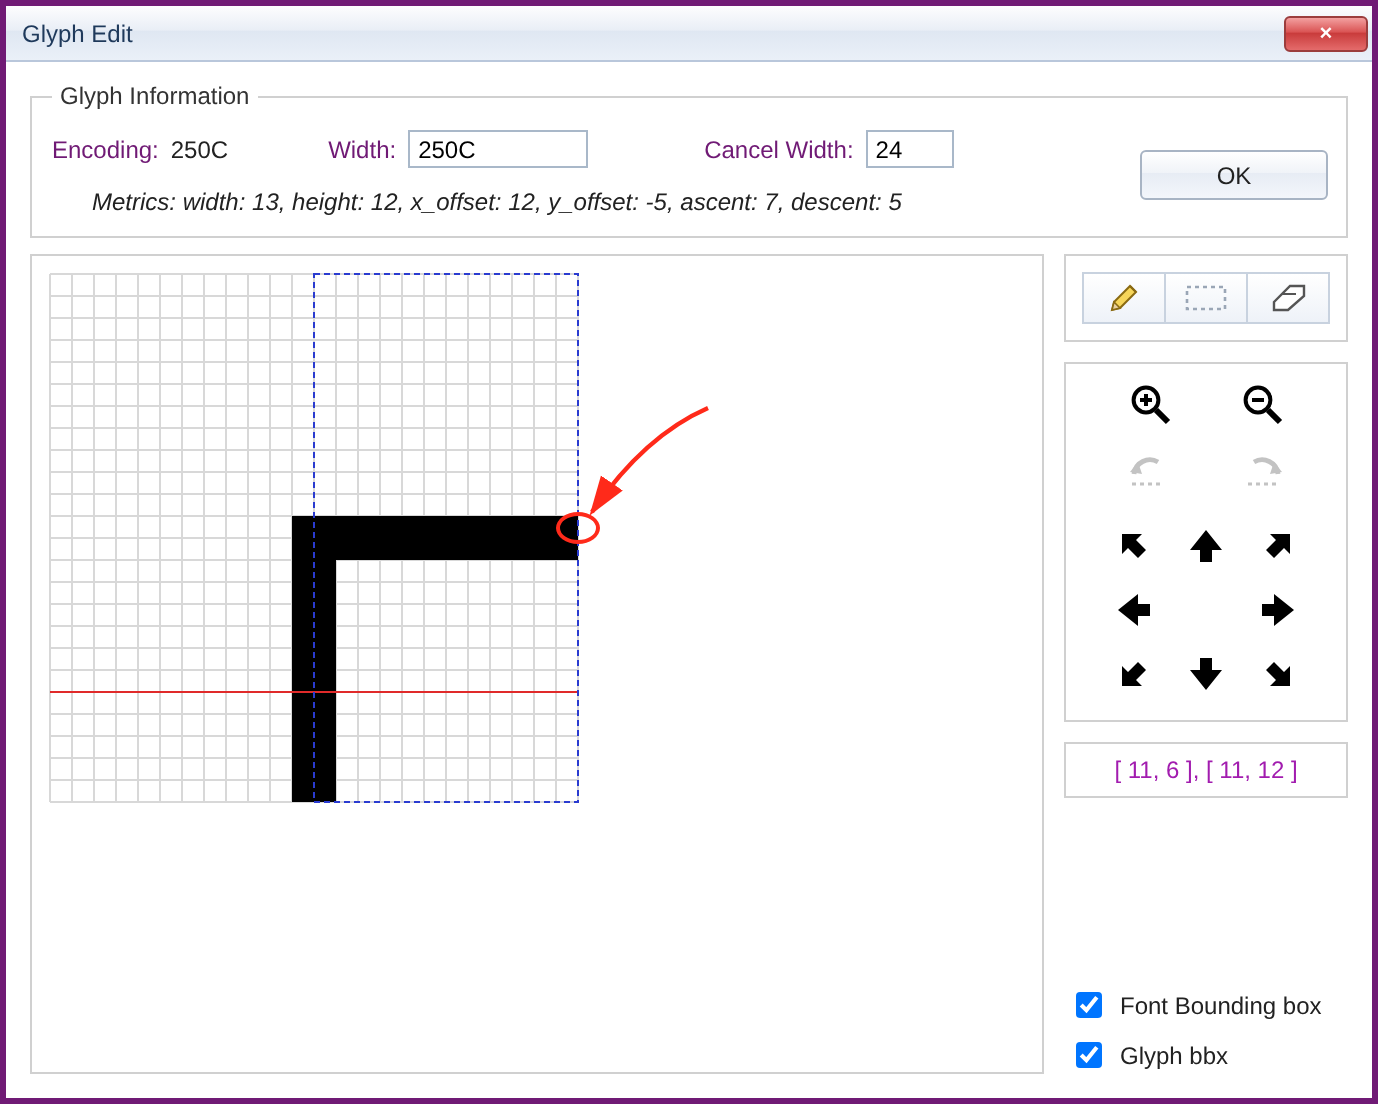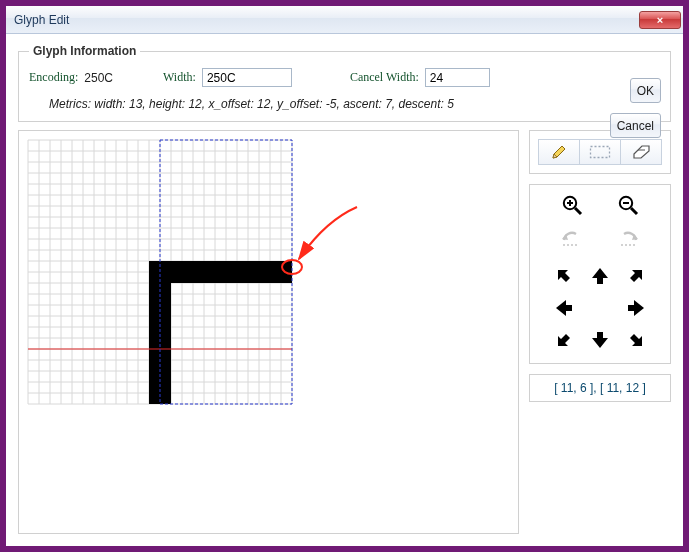--- a/index.html
+++ b/index.html
@@ -8,21 +8,21 @@
     font-family: "Segoe UI", Tahoma, sans-serif;
     font-size: 12px;
     background: #fff;
     width: 689px;
     height: 552px;
     overflow: hidden;
   }
   .window {
     width: 689px;
     height: 552px;
-    border: 6px solid #701a75;
+    border: 3px solid #701a75;
     background: #fff;
     display: flex;
     flex-direction: column;
   }
   .titlebar {
     height: 28px;
     background: linear-gradient(to bottom, #fdfdfe, #e9eef6 45%, #dfe7f2 46%, #eaf0f8);
     border-bottom: 1px solid #b9c7db;
     display: flex;
     align-items: center;
@@ -56,39 +56,38 @@
   }
   fieldset.info {
     border: 1px solid #d0d0d0;
     padding: 10px 10px 8px 10px;
     margin: 0 0 8px 0;
   }
   fieldset.info legend {
     padding: 0 4px;
     color: #333;
     font-size: 12px;
-    font-weight: bold;
   }
   .row1 {
     display: flex;
     align-items: center;
     gap: 4px;
     margin-bottom: 10px;
   }
-  .row1 .lbl { color: #14532d; margin-right: 2px; font-family: Liberation Serif, serif; }
+  .row1 .lbl { color: #701a75; margin-right: 2px; }
   .row1 .val { color: #222; }
   .row1 input.txt {
     border: 1px solid #a9b8c9;
     height: 19px;
     padding: 1px 4px;
     font-family: inherit;
     font-size: 12px;
   }
   .row1 input.name { width: 90px; }
-  .row1 input.dw { width: 65px; }
+  .row1 input.dw { width: 44px; }
   .row1 .spacer1 { width: 42px; }
   .row1 .spacer2 { width: 50px; }
   .metrics {
     color: #222;
     padding-left: 20px;
     padding-bottom: 2px;
     font-style: italic;
   }
   .main {
     flex: 1;
@@ -141,21 +140,20 @@
     justify-content: center;
   }
   .right-buttons {
     position: absolute;
     right: 22px;
     top: 44px;
     width: 94px;
     display: flex;
     flex-direction: column;
     gap: 10px;
-    align-items: flex-end;
   }
   .right-buttons .btn { height: 25px; }
   .panel {
     border: 1px solid #d0d0d0;
     padding: 8px;
     margin-bottom: 10px;
     background: #fff;
   }
   .tool-row {
     display: flex;
@@ -198,21 +196,21 @@
   .arrow-cell {
     display: flex;
     align-items: center;
     justify-content: center;
     cursor: pointer;
   }
   .arrow-cell.center { cursor: default; }
   .coords {
     text-align: center;
     padding: 6px 0;
-    color: #0c4a6e;
+    color: #a21caf;
   }
   .checks {
     display: flex;
     flex-direction: column;
     gap: 6px;
     padding: 4px 2px 0 2px;
   }
   .chk {
     display: flex;
     align-items: center;
@@ -246,21 +244,20 @@
         <input class="txt name" value="250C" style="">
         <span class="spacer2"></span>
         <span class="lbl">Cancel Width:</span>
         <input class="txt dw" value="24" style="">
       </div>
       <div class="metrics">Metrics:  width: 13, height: 12, x_offset: 12, y_offset: -5, ascent: 7, descent: 5</div>
     </fieldset>
 
     <div class="right-buttons">
       <button class="btn">OK</button>
-      <button class="btn">Cancel</button>
     </div>
 
     <div class="main">
 
       <div class="canvas-panel">
         <div class="canvas-inner">
           <svg id="glyph-svg" class="canvas-svg" width="266" height="266" viewBox="0 0 266 266">
               <g transform="translate(1,1)">
                 <line x1="0" y1="0" x2="0" y2="264" stroke="#d8d8d8" stroke-width="1"></line>
                 <line x1="11" y1="0" x2="11" y2="264" stroke="#d8d8d8" stroke-width="1"></line>
@@ -433,17 +430,27 @@
               </div>
           </div>
         </div>
 
         <div class="panel coords">
           <span>[ 11, 6 ], [ 11, 12 ]</span>
         </div>
 
         <div style="flex:1"></div>
 
+        <div class="checks">
+          <label class="chk">
+            <input type="checkbox" checked="" style="">
+            <span>Font Bounding box</span>
+          </label>
+          <label class="chk">
+            <input type="checkbox" checked="" style="">
+            <span>Glyph bbx</span>
+          </label>
+        </div>
 
       </div>
     </div>
   </div>
 </div>
 
 </body></html>

